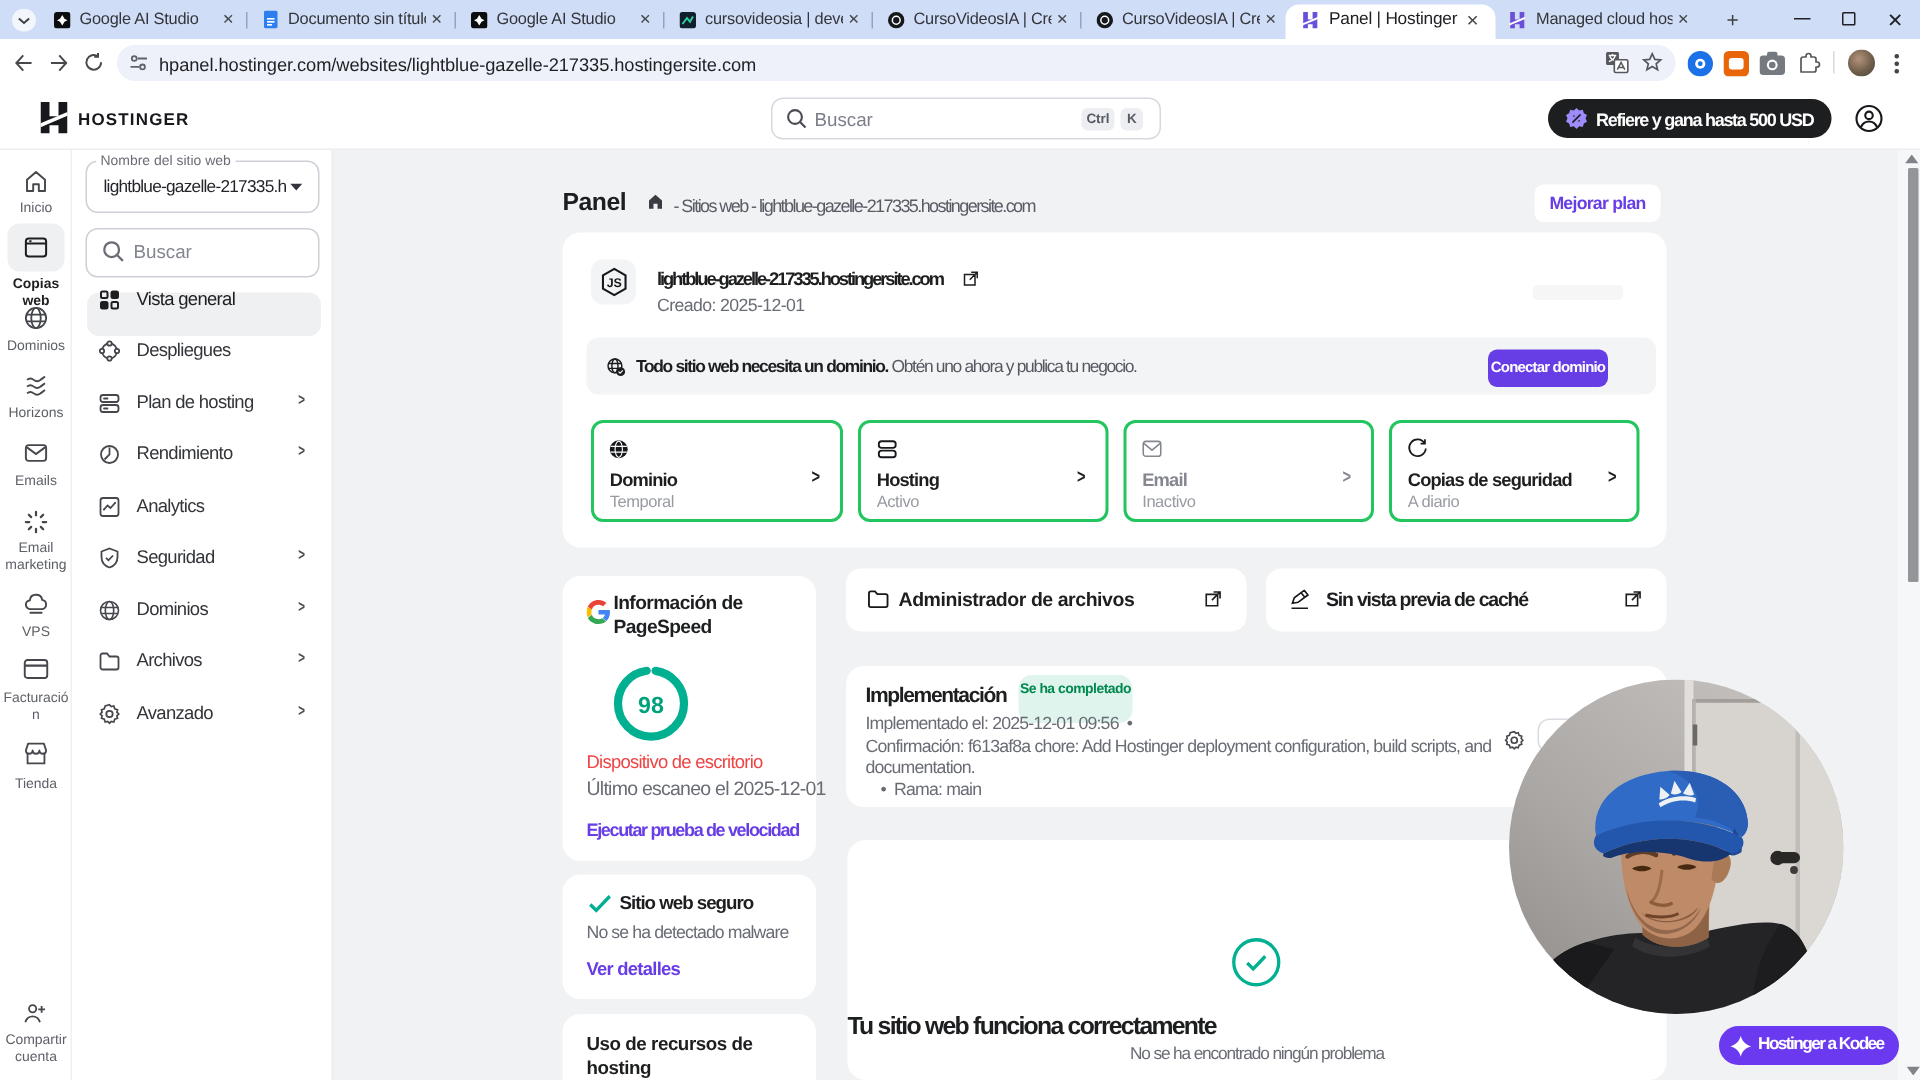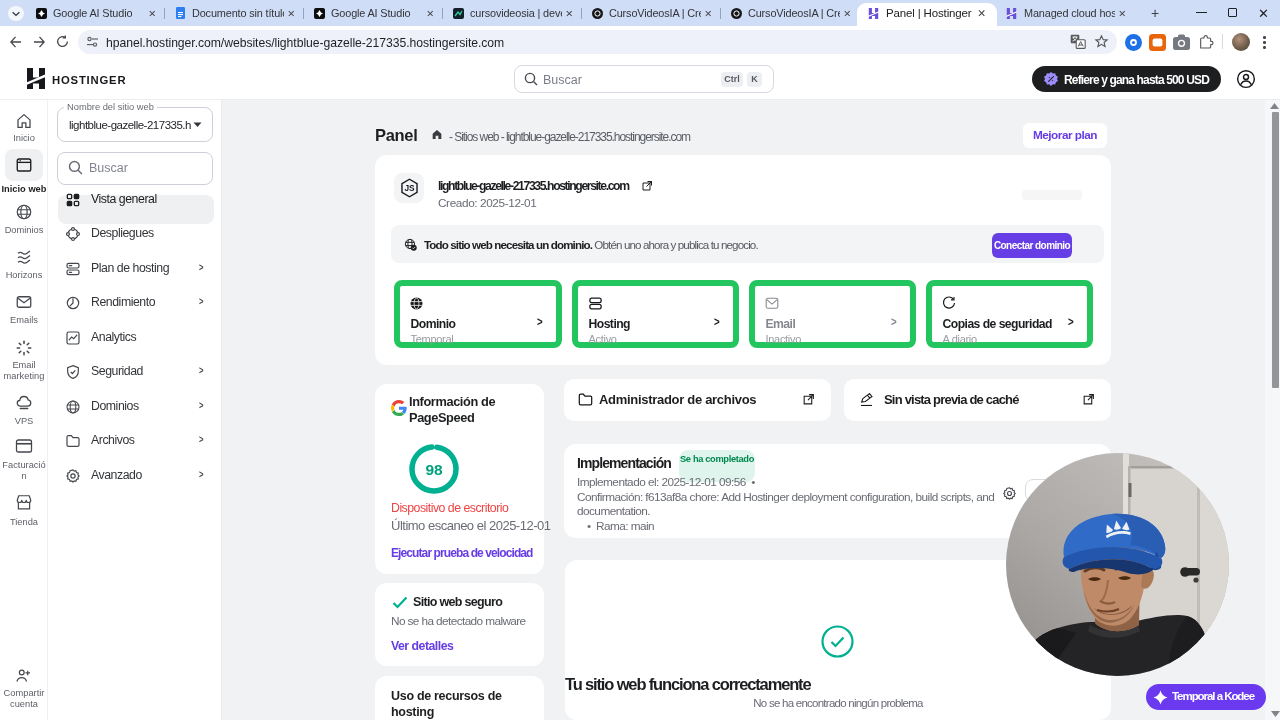--- a/index.html
+++ b/index.html
@@ -212,21 +212,21 @@
 <svg class="ric" style="top:112px;" width="18" height="18" viewBox="0 0 24 24">
     <path d="M4 10.5 L12 3.5 L20 10.5 V20.5 H14.5 V14.5 H9.5 V20.5 H4Z" fill="none" stroke="#45474d" stroke-width="1.7" stroke-linejoin="round"></path>
   </svg>
 <div class="rl" style="top:133px;">Inicio</div>
 <div class="abs" style="left:5px;top:149px;width:38px;height:32px;background:#eff0f2;border-radius:8px;"></div>
 <svg class="ric" style="top:156px;" width="18" height="18" viewBox="0 0 24 24">
     <rect x="3" y="4" width="18" height="16" rx="2.5" fill="none" stroke="#1d1e20" stroke-width="1.8"></rect>
     <path d="M3 8.5 H21" stroke="#1d1e20" stroke-width="1.8"></path>
     <path d="M6 6.3 H8" stroke="#1d1e20" stroke-width="1.6"></path>
   </svg>
-<div class="rl" style="top:184px;"><b>Inicio web</b></div>
+<div class="rl" style="top:184px;"><b>Copias web</b></div>
 <svg class="ric" style="top:203px;" width="18" height="18" viewBox="0 0 24 24">
     <g fill="none" stroke="#45474d" stroke-width="1.6">
       <circle cx="12" cy="12" r="9"></circle>
       <ellipse cx="12" cy="12" rx="4.2" ry="9"></ellipse>
       <path d="M3.5 9 H20.5 M3.5 15 H20.5"></path>
     </g>
   </svg>
 <div class="rl" style="top:225px;">Dominios</div>
 <svg class="ric" style="top:248px;" width="18" height="18" viewBox="0 0 24 24">
     <g fill="none" stroke="#45474d" stroke-width="1.7">
@@ -396,21 +396,21 @@
       <ellipse cx="11" cy="11" rx="3.8" ry="8.5"></ellipse>
       <path d="M3 8 H19 M3 14 H19"></path>
     </g>
     <circle cx="18" cy="18" r="5.5" fill="#1d1e20"></circle>
     <path d="M15.5 18 L17.3 19.8 L20.7 16.4" stroke="#fff" stroke-width="1.4" fill="none"></path>
   </svg>
 <div class="abs" style="left:424px;top:238px;font-size:11.6px;letter-spacing:-0.88px;color:#55585f;"><b style="color:#1d1e20;">Todo sitio web necesita un dominio.</b> Obtén uno ahora y publica tu negocio.</div>
 <div class="abs" style="left:992px;top:233px;width:80px;height:25px;background:#673de6;border-radius:6px;text-align:center;line-height:25px;font-size:10px;font-weight:bold;letter-spacing:-0.55px;color:#fff;white-space:nowrap;">Conectar dominio</div>
 
 <style>
-.mc{position:absolute;top:280px;height:68px;background:#fff;border:6px solid #22c55e;border-radius:8px;}
+.mc{position:absolute;top:280px;height:68px;background:#fff;border:2px solid #22c55e;border-radius:8px;}
 .mct{position:absolute;left:11px;top:31px;font-size:12.2px;font-weight:bold;letter-spacing:-0.55px;color:#1d1e20;white-space:nowrap;}
 .mcs{position:absolute;left:11px;top:47px;font-size:11px;letter-spacing:-0.3px;color:#989ba3;}
 .mcc{position:absolute;right:12px;top:28px;font-size:13px;font-weight:bold;color:#1d1e20;transform:scaleX(0.75);}
 </style>
 <div class="mc" style="left:393.5px;width:168px;">
 <svg style="position:absolute;left:10px;top:11px;" width="13" height="13" viewBox="0 0 24 24">
       <circle cx="12" cy="12" r="11" fill="#17181c"></circle>
       <g stroke="#fff" stroke-width="1.4" fill="none">
         <ellipse cx="12" cy="12" rx="4.5" ry="10"></ellipse>
         <path d="M2 8.5 H22 M2 15.5 H22"></path>
@@ -589,13 +589,13 @@
         <path d="M125 78 L123 69 L117 76 C119 78 123 79 125 78Z"></path>
         <path d="M98 81 C106 77 118 77 126 81 L125 84 C117 80 107 80 99 84Z"></path>
       </g>
 </g>
 </svg>
 
 <div class="abs" style="left:1146px;top:684px;width:120px;height:26px;background:#6a39f0;border-radius:13px;"></div>
 <svg class="abs" style="left:1153px;top:689.5px;" width="15" height="15" viewBox="0 0 16 16">
     <path d="M8 0.5 C9 4.5 11.5 7 15.5 8 C11.5 9 9 11.5 8 15.5 C7 11.5 4.5 9 0.5 8 C4.5 7 7 4.5 8 0.5 Z" fill="#fff"></path>
   </svg>
-<div class="abs" style="left:1172px;top:690px;font-size:11.5px;font-weight:bold;letter-spacing:-1.05px;color:#fff;white-space:nowrap;">Temporal a Kodee</div>
+<div class="abs" style="left:1172px;top:690px;font-size:11.5px;font-weight:bold;letter-spacing:-1.05px;color:#fff;white-space:nowrap;">Hostinger a Kodee</div>
 
 </body></html>

